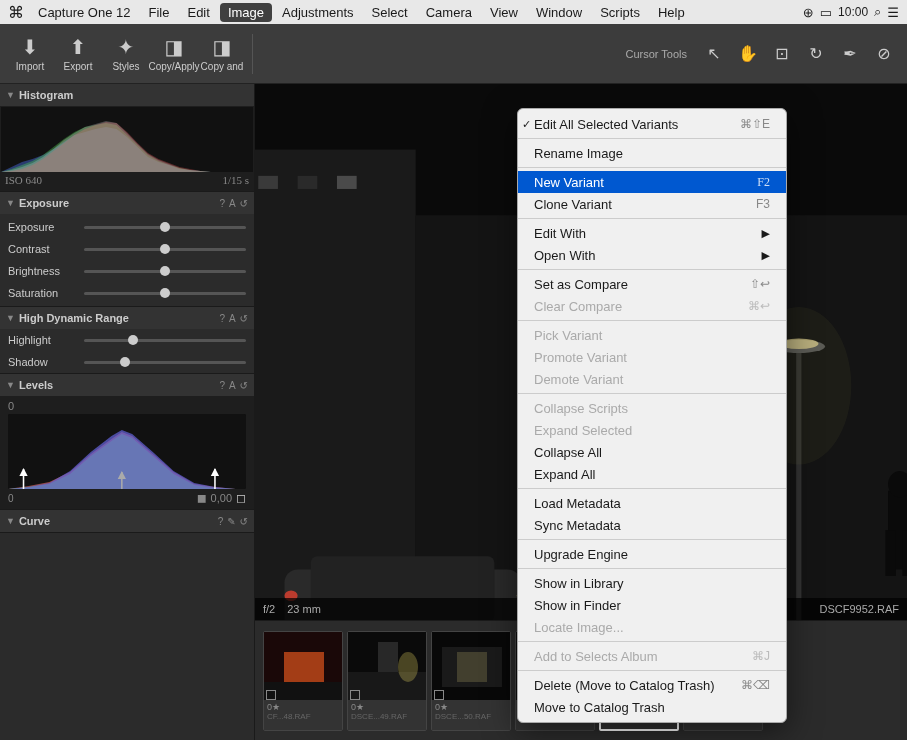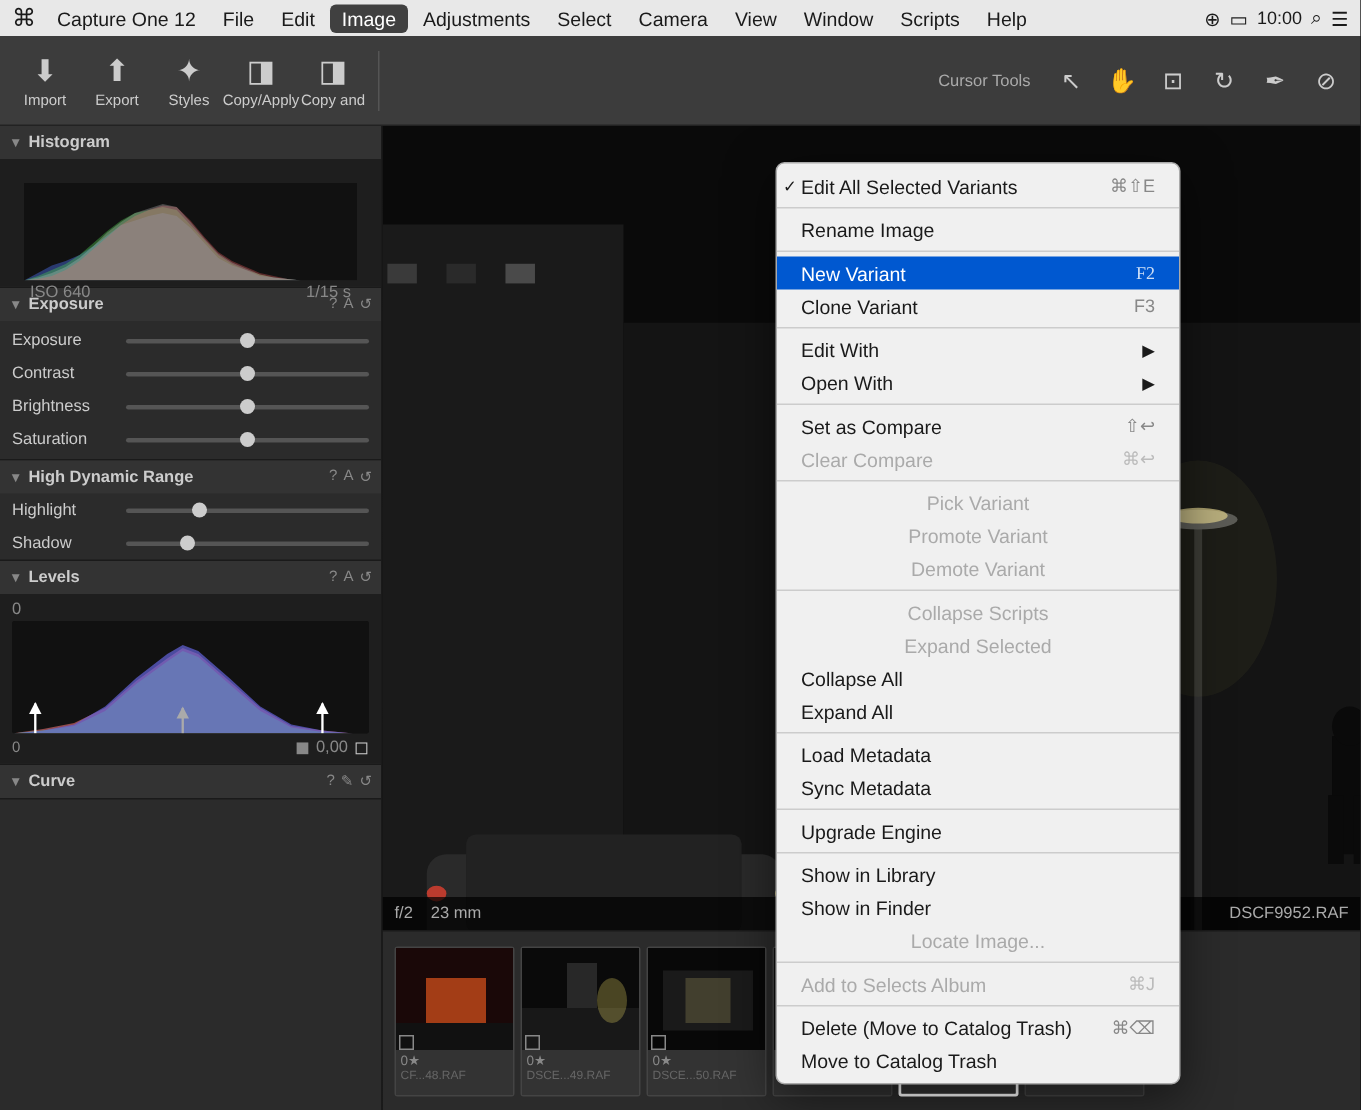--- a/index.html
+++ b/index.html
@@ -133,21 +133,22 @@
       cursor: pointer;
       gap: 4px;
     }
     .panel-header .chevron { font-size: 9px; color: #888; }
 
     
     .histogram-area {
       height: 85px;
       background: #1e1e1e;
       position: relative;
-      padding: 16px;
+      padding: 1px;
+      font-family: Liberation Serif, serif;
     }
     .histogram-canvas {
       width: 100%;
       height: 65px;
       position: relative;
       overflow: hidden;
     }
     .histogram-info {
       display: flex;
       justify-content: space-between;
@@ -363,21 +364,21 @@
     .menu-item {
       display: flex;
       align-items: center;
       height: 22px;
       padding: 0 16px;
       font-size: 13px;
       cursor: pointer;
       position: relative;
     }
     .menu-item.highlighted { background: #0058d0; color: white; }
-    .menu-item.disabled { color: #aaa; cursor: default; justify-content: center; }
+    .menu-item.disabled { color: #aaa; cursor: default; }
     .menu-item .shortcut {
       margin-left: auto;
       font-size: 12px;
       color: #888;
     }
     .menu-item.highlighted .shortcut { color: rgba(255,255,255,0.8); font-family: Liberation Serif, serif; }
     .menu-item .arrow {
       margin-left: auto;
       font-size: 11px;
     }

